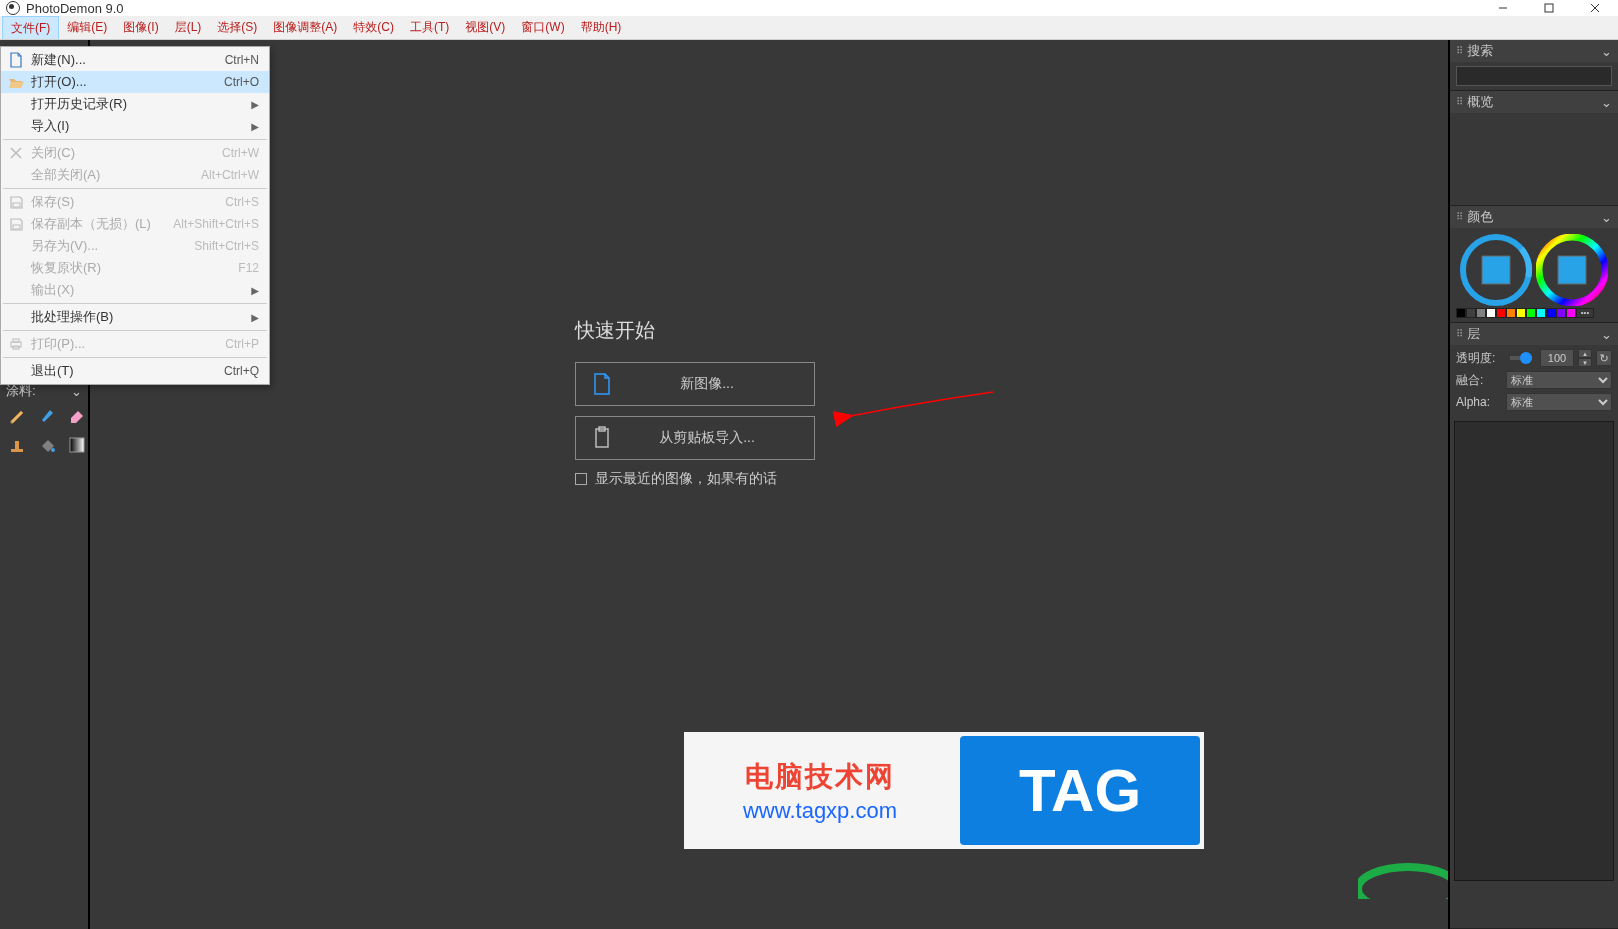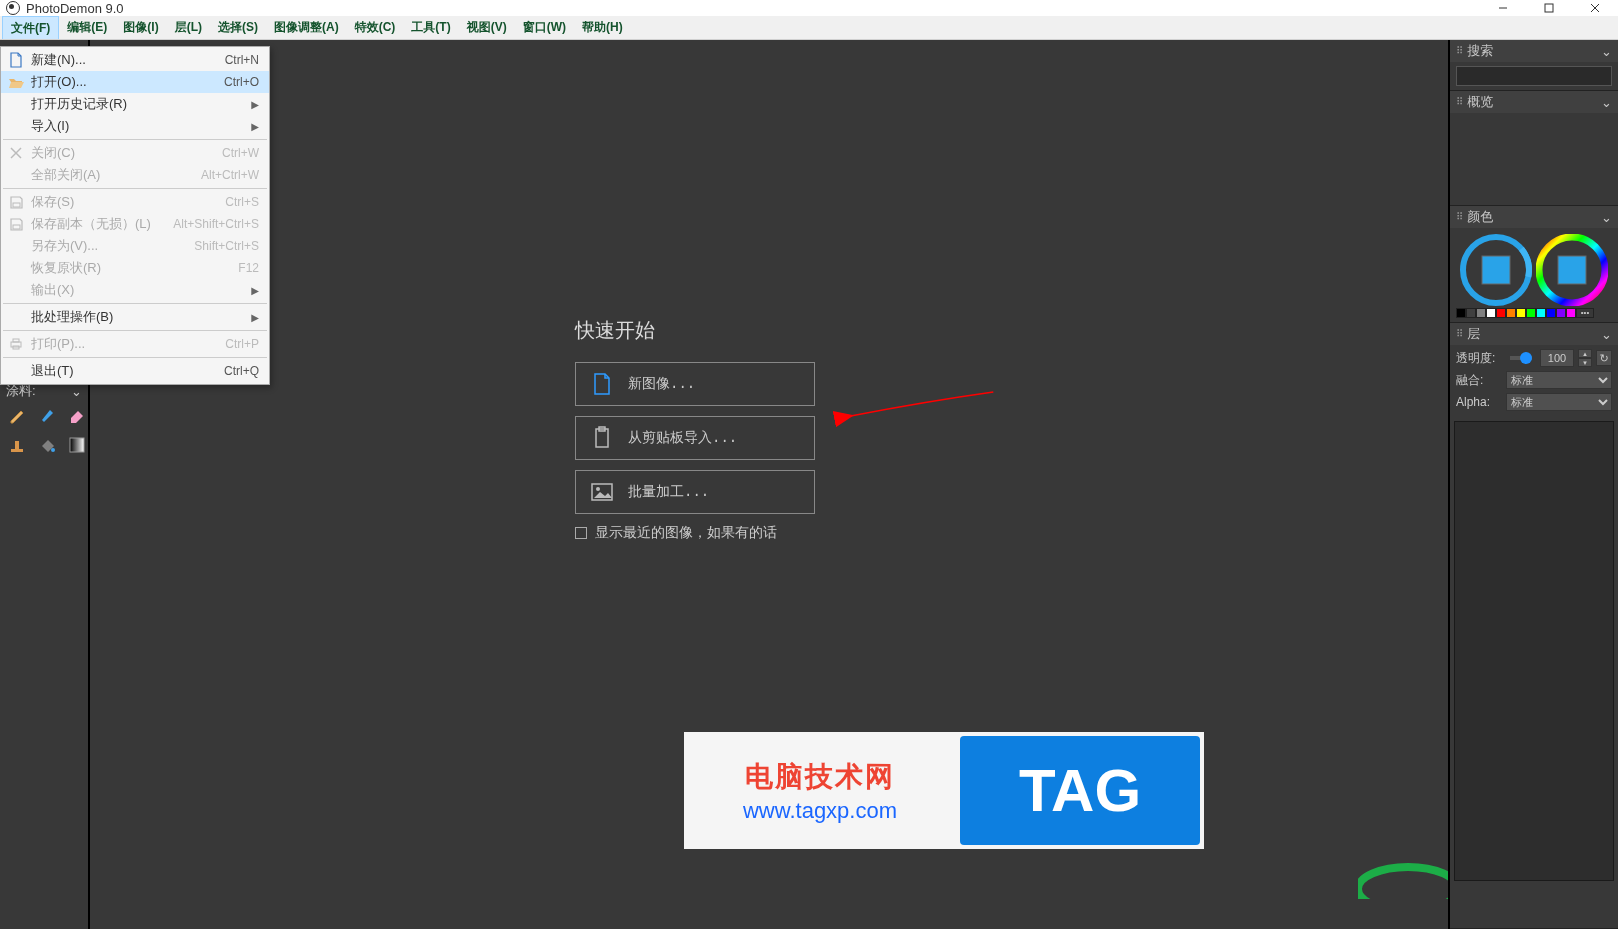--- a/index.html
+++ b/index.html
@@ -7,40 +7,40 @@
 body { background: #f0f0f0; display: flex; flex-direction: column; }
 
 .titlebar { height: 16px; background: #fff; display: flex; align-items: center; padding-left: 6px; }
 .titlebar .logo { width: 14px; height: 14px; border: 1.5px solid #333; border-radius: 50%; position: relative; margin-right: 6px; }
 .titlebar .logo::after { content: ""; position: absolute; width: 5px; height: 5px; border-radius: 50%; background: #333; top: 2px; left: 2px; }
 .titlebar .titletext { font-size: 13px; color: #333; }
 .winbtns { margin-left: auto; display: flex; }
 .winbtns div { width: 46px; height: 22px; display: flex; align-items: center; justify-content: center; color: #333; font-size: 11px; }
 
 .menubar { height: 24px; background: #f0f0f0; border-bottom: 1px solid #d0d0d0; display: flex; align-items: stretch; padding-left: 2px; position: relative; z-index: 5; }
-.menubar .mitem { padding: 8px 8px; display: flex; align-items: center; font-size: 12px; color: #14532d; font-weight: bold; }
+.menubar .mitem { padding: 8px 8px; display: flex; align-items: center; font-size: 12px; color: #b91c1c; }
 .menubar .mitem.active { background: #cce8ff; border: 1px solid #99d1ff; border-bottom: none; }
 
 .workarea { flex: 1; display: flex; background: #383838; position: relative; }
 
 .lefttools { width: 90px; background: #383838; padding-top: 310px; border-right: 2px solid #000; display: flex; flex-direction: column; align-items: flex-start; }
 .toolrow { display: flex; gap: 12px; padding-left: 8px; margin-bottom: 12px; }
 .tool-icon { width: 18px; height: 18px; display: flex; align-items: center; justify-content: center; }
 .lefttools .lbl { color: #ccc; font-size: 13px; padding-left: 6px; margin: 2px 0 6px 0; display:flex; align-items:center;}
 .lefttools .lbl .chev { margin-left:auto; margin-right:6px; color:#ccc;}
 
 .canvas { flex: 1; position: relative; background: #383838; margin-top: 32px; }
 .canvas-inner { position: absolute; inset: 8px 8px 8px 8px; background: #383838; border-left:0; }
 
 .quick { position: absolute; left: 485px; top: 245px; width: 310px; }
 .quick h2 { color: #dcdcdc; font-size: 20px; font-weight: 400; margin-bottom: 18px; }
 .qbtn { width: 240px; height: 44px; border: 1px solid #888; margin-bottom: 10px; display: flex; align-items: center; color: #ccc; font-size: 14px; position: relative; }
 .qbtn.sel { border: 2px solid #1e90ff; }
 .qbtn .qic { width: 52px; display:flex; align-items:center; justify-content:center; }
-.qbtn span { flex: 1; text-align: left; padding-right: 28px; font-family: Liberation Mono, monospace; }
+.qbtn span { flex: 1; text-align: center; padding-right: 28px; }
 .qchk { margin-top: 4px; color: #ccc; font-size: 14px; display:flex; align-items:center; gap:8px;}
 .qchk .box { width:12px; height:12px; border:1px solid #aaa; }
 
 .arrow { position: absolute; left: 710px; top: 316px; width: 240px; height: 40px; pointer-events:none; }
 
 .wm { position: absolute; left: 594px; bottom: 80px; width: 520px; height: 117px; background: #f5f5f5; display:flex; align-items:stretch; }
 .wm .l { flex:1; display:flex; flex-direction:column; justify-content:center; align-items:center;}
 .wm .l .a { color:#e43; font-size: 28px; font-weight:700; letter-spacing:2px;}
 .wm .l .b { color:#1a66ff; font-size: 22px; margin-top:2px;}
 .wm .r { width: 240px; background: #0d7fe0; color: #fff; display:flex; align-items:center; justify-content:center; font-size: 60px; font-weight:700; border-radius: 4px; margin:4px;}
@@ -200,30 +200,20 @@
       <div class="qbtn">
         <div class="qic">
             <svg width="20" height="24">
               <rect x="4" y="3" width="12" height="18" fill="none" stroke="#bbb" stroke-width="1.5"></rect>
               <rect x="7" y="1" width="6" height="4" fill="none" stroke="#bbb" stroke-width="1.5"></rect>
             </svg>
           </div>
         <span>从剪贴板导入...</span>
       </div>
 
-      <div class="qbtn">
-        <div class="qic">
-            <svg width="22" height="18">
-              <rect x="1" y="1" width="20" height="16" fill="none" stroke="#bbb" stroke-width="1.5"></rect>
-              <circle cx="7" cy="6" r="2" fill="#bbb"></circle>
-              <path d="M3 15 L9 9 L14 13 L17 10 L21 15 Z" fill="#bbb"></path>
-            </svg>
-          </div>
-        <span>批量加工...</span>
-      </div>
 
       <div class="qchk">
         <div class="box"></div>
         <span>显示最近的图像，如果有的话</span>
       </div>
     </div>
 
     <svg class="arrow" viewBox="0 0 240 60">
       <defs>
           <marker id="ah" markerWidth="12" markerHeight="12" refX="2" refY="6" orient="auto">

